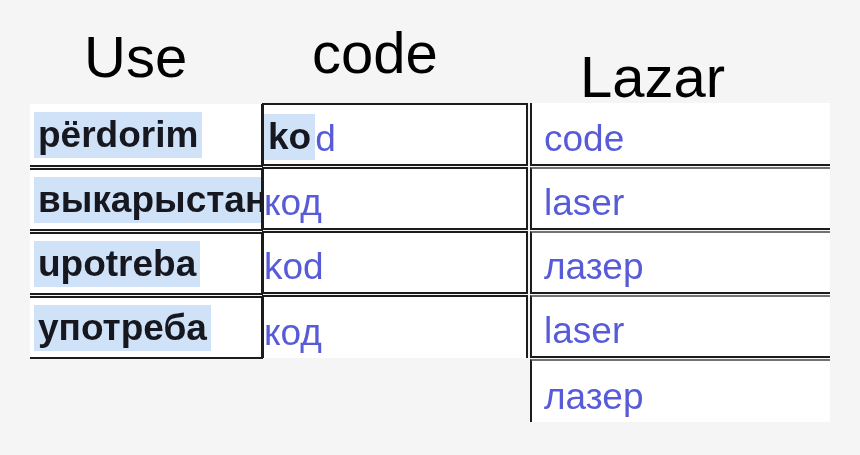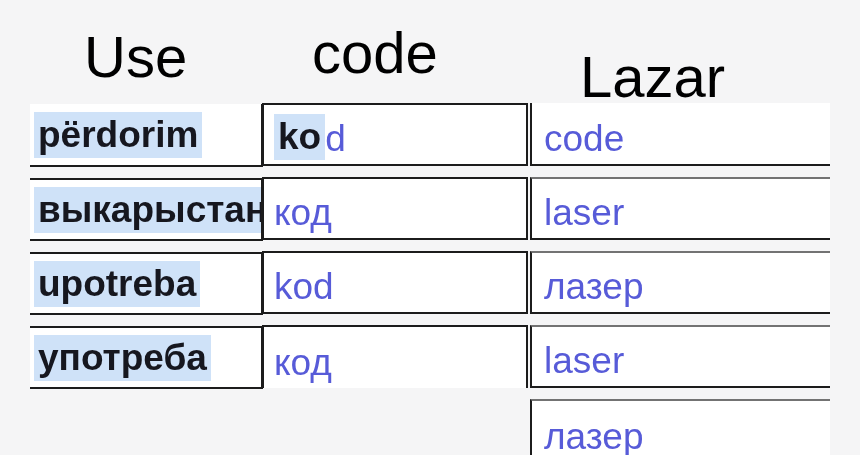--- a/index.html
+++ b/index.html
@@ -14,21 +14,21 @@
     font-size:58px;
     line-height:1.15;
     white-space:nowrap;
   }
   .hdr-use{left:84px;top:24px;}
   .hdr-code{left:312px;top:20px;}
   .hdr-lazar{left:580px;top:44px;}
 
   .col{
     position:absolute;
-    display:flex;flex-direction:column;row-gap:11px;
+    display:flex;flex-direction:column;row-gap:1px;
   }
   .cell{
     background:#ffffff;
     height:63px;
     box-sizing:border-box;
     display:flex;align-items:center;
     font-size:37px;
     white-space:nowrap;
     overflow:hidden;
   }
@@ -39,21 +39,20 @@
     border-bottom:2px solid #1c1c1c;
     border-top:2px solid #1c1c1c;
     padding-left:4px;
   }
   .col1 .cell:first-child{border-top:none;}
 
   
   .col2{left:262px;top:103px;width:266px;}
   .col2 .cell{
     border:2px solid #1c1c1c;
-    padding-left:10px;
     align-items:flex-end;
     padding-bottom:4px;
   }
   .col2 .cell:last-child{border-bottom:none;}
 
   
   .col3{left:530px;top:103px;width:300px;}
   .col3 .cell{
     border-left:2px solid #1c1c1c;
     border-top:2px solid #737373;

